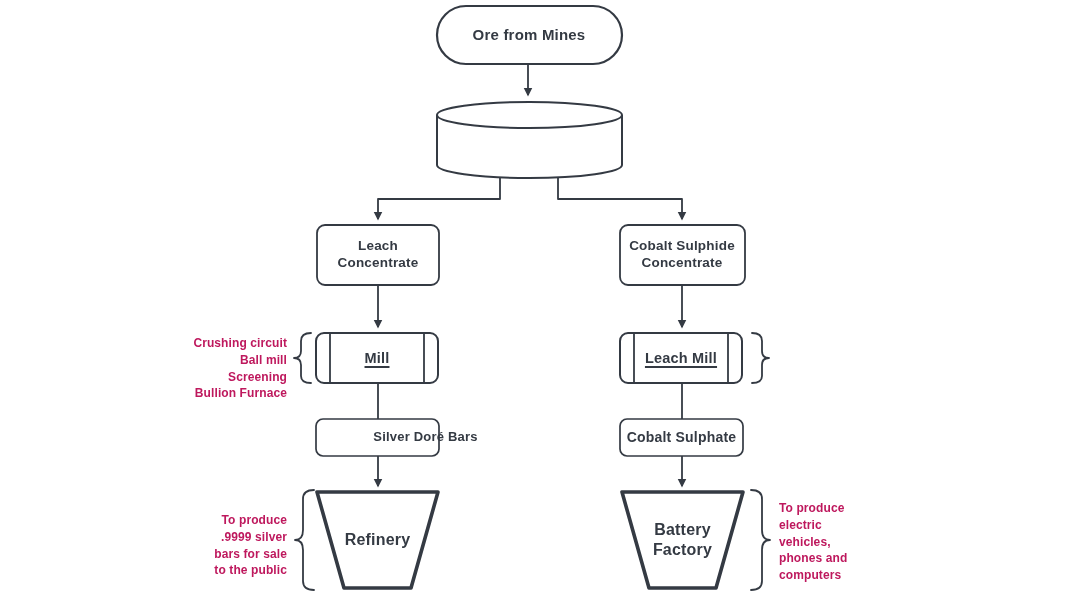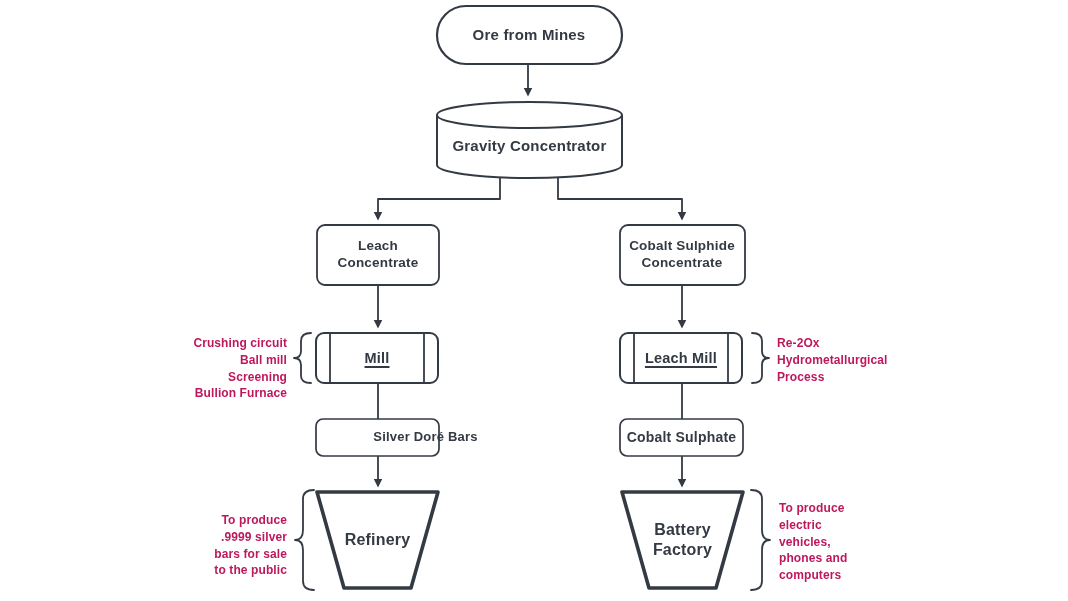--- a/index.html
+++ b/index.html
@@ -85,21 +85,20 @@
     <g stroke="#343a43" stroke-width="1.8" fill="none" stroke-linecap="round" stroke-linejoin="round">
       <path d="M311,333 Q301,333 301,341 L301,351 Q301,358 294,358 Q301,358 301,365 L301,376 Q301,383 311,383"></path>
       <path d="M752,333 Q762,333 762,341 L762,351 Q762,358 769,358 Q762,358 762,365 L762,376 Q762,383 752,383"></path>
       <path d="M314,490 Q303,490 303,499 L303,530 Q303,540 295,540 Q303,540 303,550 L303,581 Q303,590 314,590"></path>
       <path d="M751,490 Q762,490 762,499 L762,530 Q762,540 770,540 Q762,540 762,550 L762,581 Q762,590 751,590"></path>
     </g>
   </svg>
 
   <div class="label" style="left:436px; top:6px; width:186px; height:58px; font-size:15px;">Ore from Mines</div>
 
-  <div class="label" style="left:437px; top:122px; width:185px; height:48px; font-size:15px;">Gravity Concentrator</div>
 
   <div class="label" style="left:317px; top:225px; width:122px; height:60px; font-size:13.5px;">Leach Concentrate</div>
 
   <div class="label" style="left:618px; top:225px; width:128px; height:60px; font-size:13.5px;">Cobalt Sulphide Concentrate</div>
 
   <div class="label underline" style="left:316px; top:333px; width:122px; height:50px; font-size:14.5px;border-radius:13px;">Mill</div>
 
   <div class="label underline" style="left:620px; top:333px; width:122px; height:50px; font-size:14.5px;">Leach Mill</div>
 
   <div class="label" style="left:316px; top:419px; width:123px; height:37px; font-size:13px;padding-left:48px;">Silver Doré Bars</div>
@@ -108,23 +107,20 @@
 
   <div class="label" style="left:317px; top:494px; width:121px; height:92px; font-size:16px;">Refinery</div>
 
   <div class="label" style="left:642px; top:494px; width:81px; height:92px; font-size:16px;">Battery Factory</div>
 
   <div class="note right-align" style="left:155px; top:335px; width:132px;">Crushing circuit
 Ball mill
 Screening
 Bullion Furnace</div>
 
-  <div class="note left-align" style="left:777px; top:335px; width:160px;">Re-2Ox
-Hydrometallurgical
-Process</div>
 
   <div class="note right-align" style="left:150px; top:512px; width:137px;">To produce
 .9999 silver
 bars for sale
 to the public</div>
 
   <div class="note left-align" style="left:779px; top:500px; width:120px;">To produce
 electric
 vehicles,
 phones and

